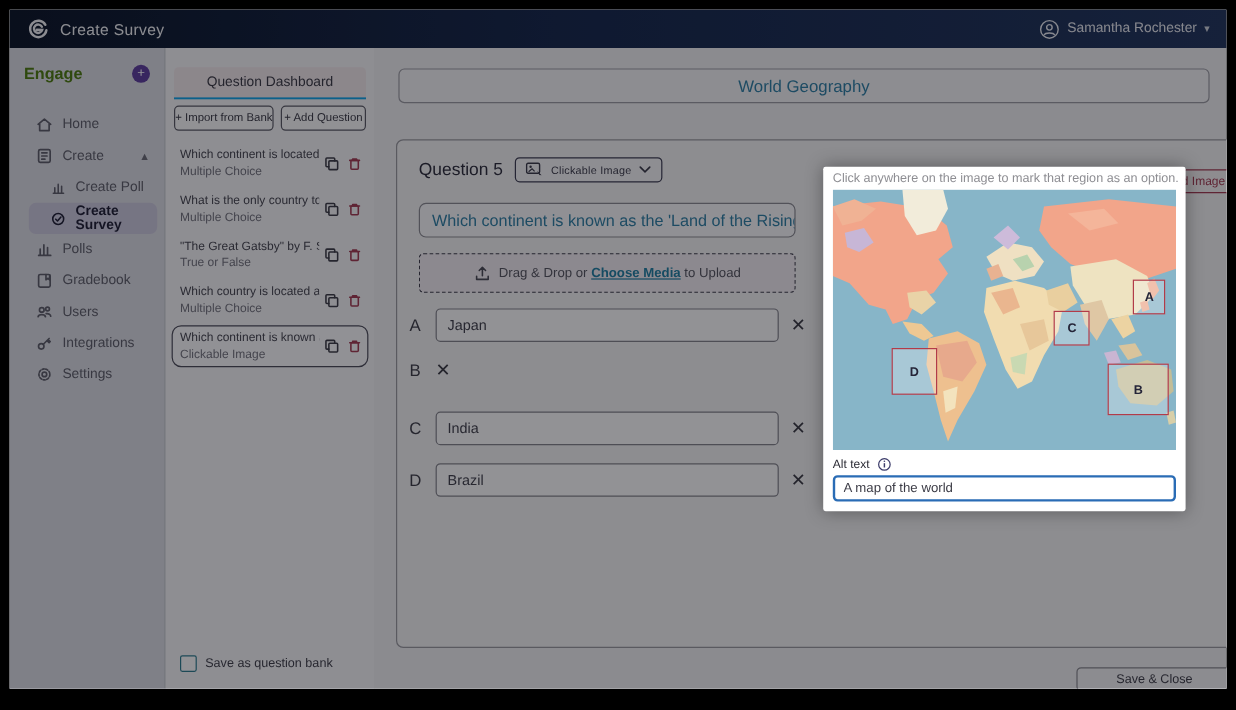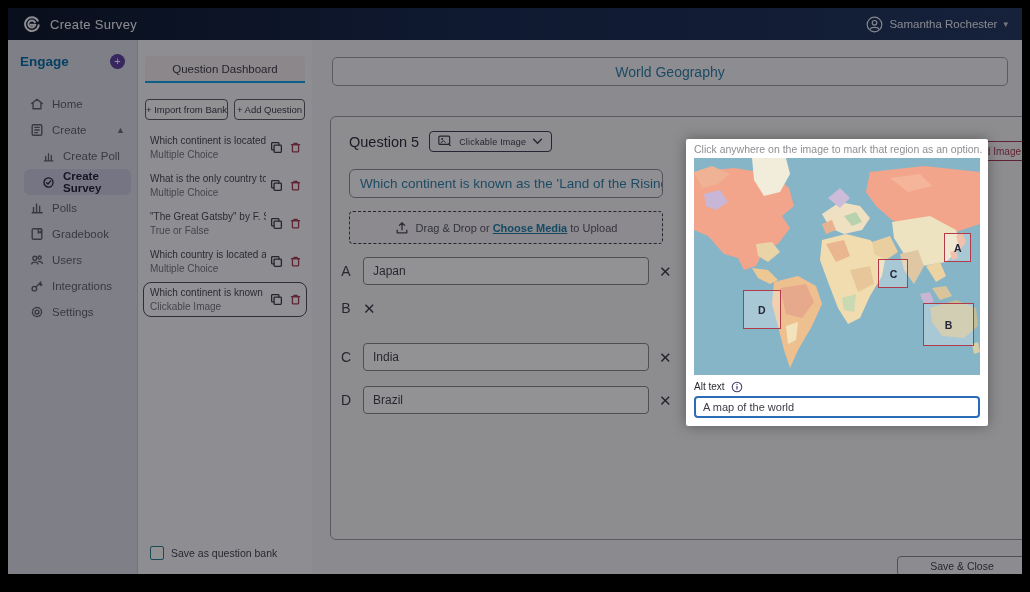--- a/index.html
+++ b/index.html
@@ -14,35 +14,35 @@
   .logo-swirl { width:20px; height:20px; }
   #topbar .app-title { color:#f2f3f6; font-size:13px; letter-spacing:.3px; }
   .tb-spacer { flex:1; }
   .user-chip { display:flex; align-items:center; gap:6px; color:#e8eaf0; font-size:11.5px; }
   .user-chip svg { display:block; }
   .chev { font-size:9px; color:#cfd3dc; }
 
   
   #sidebar { position:absolute; left:0; top:32px; width:130px; height:534px; background:#dcdde4; border-right:1px solid #c6c7cf; }
   .sb-head { display:flex; align-items:center; justify-content:space-between; padding:14px 12px 10px 12px; }
-  .sb-head .ws { font-size:13.5px; font-weight:bold; color:#0369a1; }
+  .sb-head .ws { font-size:13.5px; font-weight:bold; color:#4d7c0f; }
   .plus-btn { width:15px; height:15px; border-radius:50%; background:#5d3d9e; color:#fff; font-size:11px; line-height:14px; text-align:center; cursor:pointer; }
   .sb-list { display:flex; flex-direction:column; padding:12px 6px 0 16px; }
   .sb-item { display:flex; align-items:center; gap:8px; height:26px; padding:0 6px; border-radius:6px; font-size:11.5px; color:#5d5e69; cursor:pointer; }
   .sb-item.child { padding-left:18px; }
   .sb-item.active { background:#ccc9de; color:#1d1e33; font-weight:bold; }
   .sb-item svg { flex:0 0 auto; }
   .sb-item .caret { margin-left:auto; font-size:9px; color:#6b6c77; }
 
   
   #dashcol { position:absolute; left:130px; top:32px; width:174px; height:534px; background:#f6f6f8; }
   .qd-head { margin:16px 7px 0 7px; height:27px; background:#f3e9ec; border-bottom:2px solid #0ea5e9;
     border-radius:4px 4px 0 0; display:flex; align-items:center; justify-content:center;
     font-size:11.5px; color:#3a3a44; }
-  .qd-btnrow { display:flex; justify-content:space-between; margin:16px 7px 0 7px; gap:6px;text-align:center; }
+  .qd-btnrow { display:flex; justify-content:space-between; margin:5px 7px 0 7px; gap:6px;text-align:center; }
   .qd-btn { flex:1; height:21px; background:#fbfbfc; border:1px solid #5a5a64; border-radius:4px;
     font-size:9.5px; color:#3a3a44; display:flex; align-items:center; justify-content:center; cursor:pointer; white-space:nowrap; }
   .q-list { display:flex; flex-direction:column; margin:10px 5px 0 5px; gap:3px; }
   .q-item { display:flex; align-items:center; padding:4px 4px 4px 6px; border-radius:8px; border:1px solid transparent; cursor:pointer; }
   .q-item.selected { border-color:#4b4b58; background:#fbfbfd; }
   .q-text { flex:1; min-width:0; }
   .q-title { font-size:10px; color:#45454f; white-space:nowrap; overflow:hidden; }
   .q-type { font-size:10px; color:#73737d; margin-top:3px; }
   .q-icons { display:flex; gap:6px; align-items:center; margin-left:4px; }
   .q-icons .icbtn { cursor:pointer; display:flex; }
@@ -87,21 +87,21 @@
   
   #dim { position:absolute; inset:0; background:rgba(8,10,16,0.44); z-index:40; pointer-events:none; }
   #imgcard { position:absolute; left:678px; top:131px; width:302px; height:287px; background:#ffffff;
     border-radius:2px; box-shadow:0 0 14px rgba(0,0,0,.35); z-index:60; padding:4px 8px 8px 8px; }
   .card-caption { text-align:center; font-size:10.5px; color:#8e8e93; margin-bottom:3px; white-space:nowrap; }
   .mapwrap { position:relative; width:286px; height:217px; cursor:crosshair; }
   .mapwrap svg { display:block; }
   .marker { position:absolute; border:1.5px solid #b23b49; background:rgba(245,245,250,.30);
     display:flex; align-items:center; justify-content:center; cursor:pointer; }
   .marker span { font-size:10.5px; font-weight:bold; color:#252538; }
-  .alt-row { display:flex; align-items:flex-start; gap:6px; margin-top:6px; }
+  .alt-row { display:flex; align-items:center; gap:6px; margin-top:6px; }
   .alt-lbl { font-size:10px; color:#2a2a33; }
   .alt-input { width:286px; height:22px; border:2px solid #2a6cb5; border-radius:4px; margin-top:3px;
     font-size:11px; color:#3c3c46; padding:0 7px; font-family:"Liberation Sans",sans-serif; }
 
   svg.ic { stroke:#5d5e69; fill:none; stroke-width:1.6; stroke-linecap:round; stroke-linejoin:round; }
   .active svg.ic { stroke:#1d1e33; }
   svg.ic-dark { stroke:#3c3c46; fill:none; stroke-width:1.6; stroke-linecap:round; stroke-linejoin:round; }
   svg.ic-red { stroke:#a23a50; fill:none; stroke-width:1.6; stroke-linecap:round; stroke-linejoin:round; }
 </style>
 </head>

